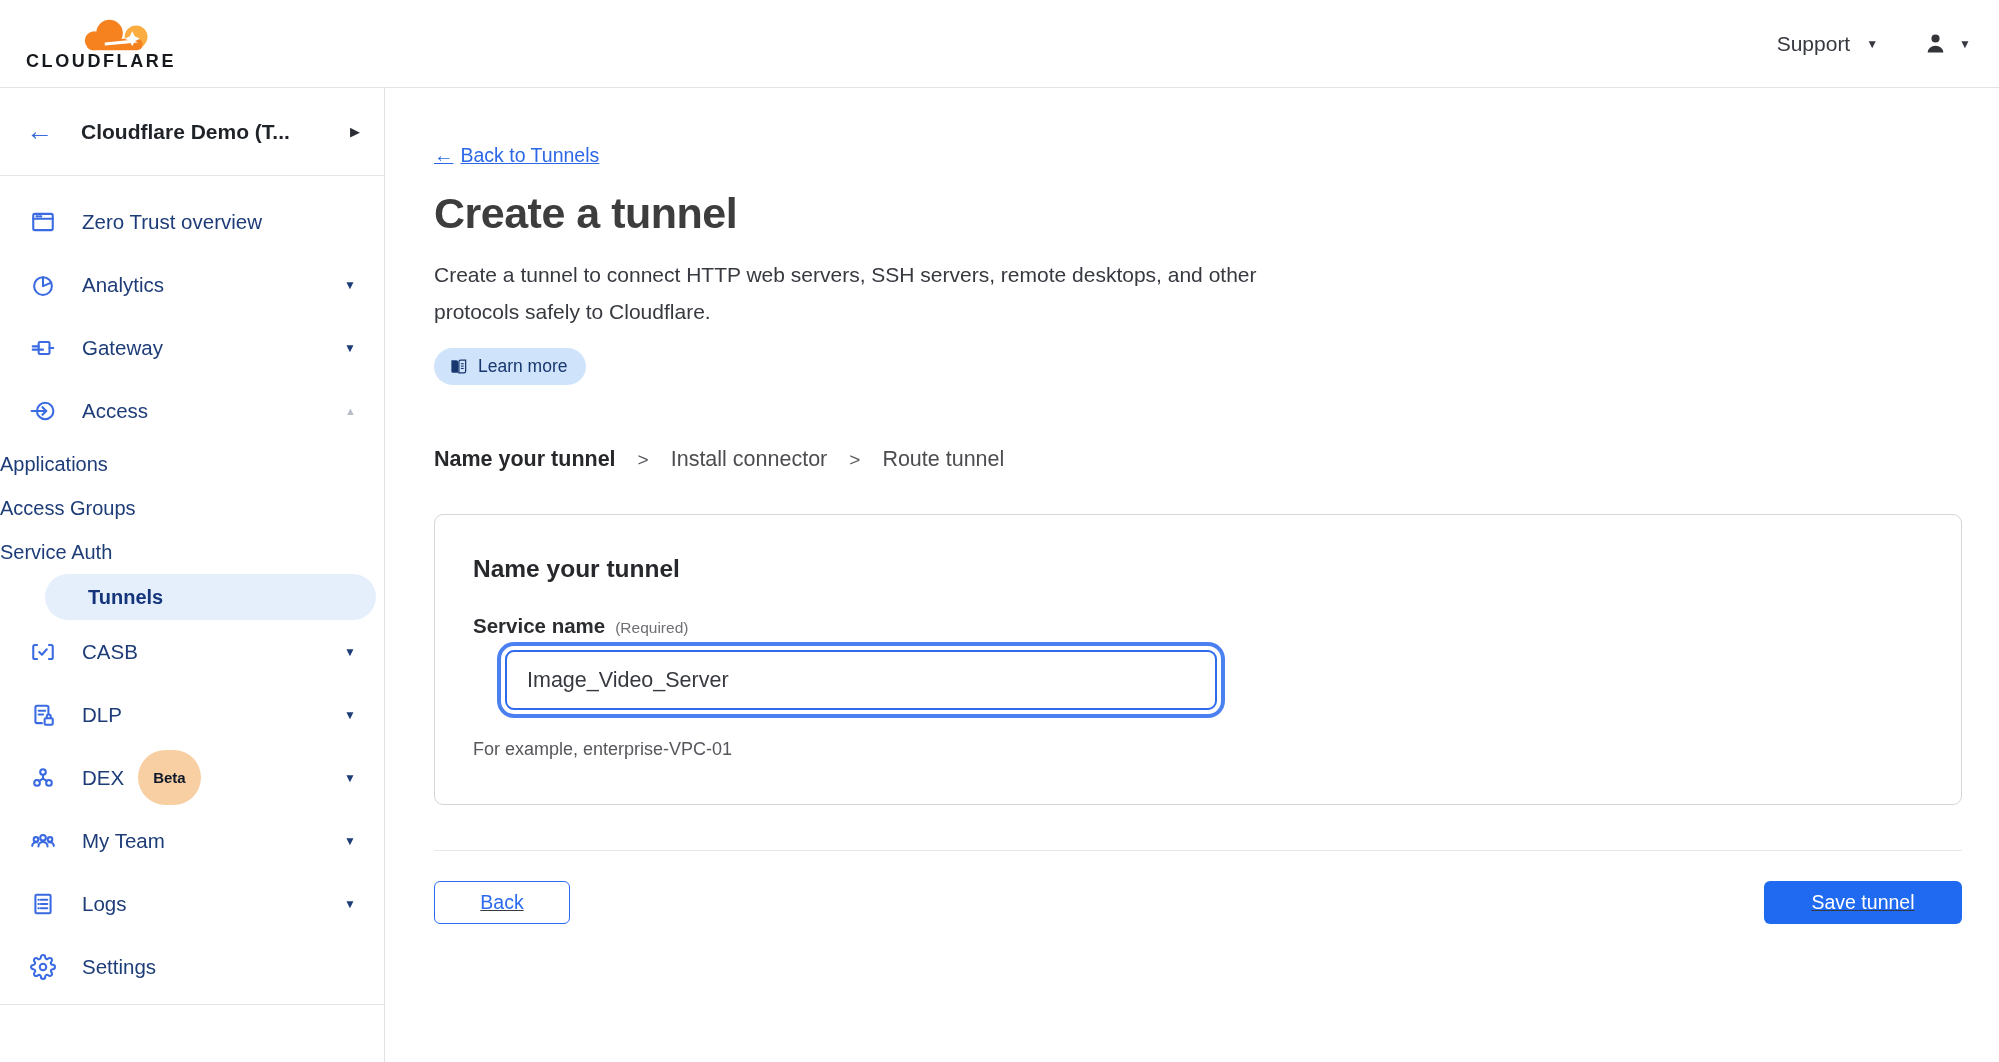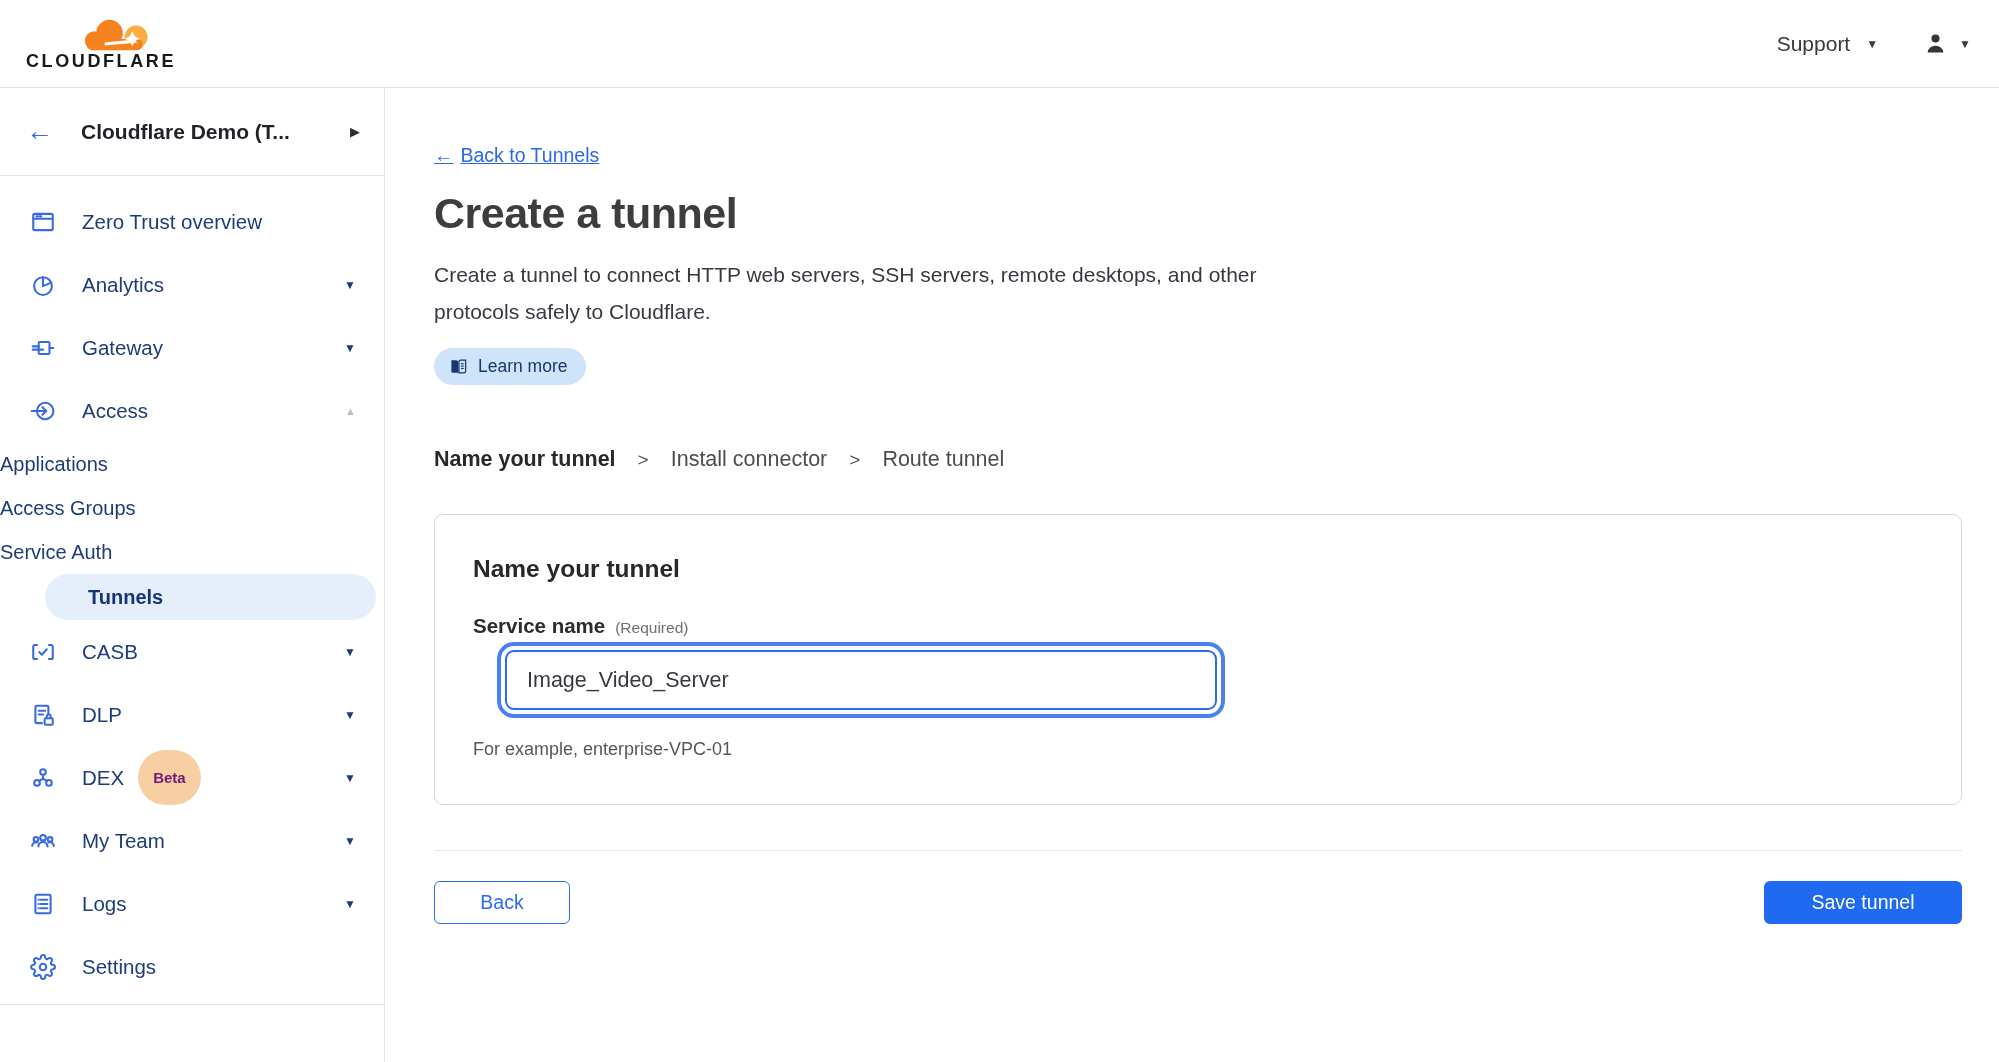--- a/index.html
+++ b/index.html
@@ -32,21 +32,21 @@
   .nav-item { height:63px; display:flex; align-items:center; padding:0 28px; cursor:pointer; }
   .nav-icon { width:30px; height:30px; margin-right:24px; display:flex; align-items:center; justify-content:center; }
   .nav-icon svg { stroke:#3a6ae1; fill:none; stroke-width:1.9; stroke-linecap:round; stroke-linejoin:round; }
   .nav-label { font-size:20.5px; color:#1d3c78; }
   .nav-caret { margin-left:auto; font-size:12px; color:#1d3c78; }
   .nav-caret.up { color:#b9bec8; font-size:11px; }
   .sub-item { height:44px; display:flex; align-items:center; 
     font-size:20px; color:#1d3c78; cursor:pointer; }
   .sub-item.active { height:46px; background:#e5effc; border-radius:999px;
     margin:0 8px 0 45px; padding-left:43px; font-weight:700; color:#14357a; }
-  .beta-badge { background:#f7cfa2; color:#701a75; font-size:15px; font-weight:600;
+  .beta-badge { background:#f7cfa2; color:#0f172a; font-size:15px; font-weight:600;
     border-radius:999px; padding:19px 15px; margin-left:14px; }
   .sidebar-divider { border-top:1px solid #e5e5e8; margin-top:6px; }
 
   
   .main { flex:1; padding:0 37px 0 49px; background:#fff; }
   .back-link { display:inline-flex; align-items:center; gap:7px; margin-top:56px;
     color:#2c67e8; font-size:19.5px; text-decoration:underline; cursor:pointer; }
   .page-title { margin-top:22px; font-size:43px; font-weight:700; color:#3d3d3d; letter-spacing:-0.5px; }
   .page-desc { margin-top:18px; font-size:21px; line-height:37px; color:#36393f; max-width:885px; }
   .learn-more { margin-top:18px; display:inline-flex; align-items:center; gap:10px;
@@ -66,21 +66,21 @@
   .field-label-row { margin-top:31px; display:flex; align-items:baseline; gap:10px; }
   .field-label { font-size:20.5px; font-weight:600; color:#2b2c30; }
   .field-required { font-size:15.5px; color:#6e6e74; }
   .tunnel-input { margin-top:12px; display:block; width:712px; height:60px;
     border:2px solid #2e6bec; border-radius:9px; padding:0 20px;
     font-size:21.5px; color:#36393f; font-family:inherit; outline:none;
     box-shadow:0 0 0 4px #ffffff, 0 0 0 8px #4b80f0;margin-left:32px; }
   .field-hint { margin-top:29px; font-size:18px; color:#56565c; }
 
   .footer-divider { margin-top:45px; border:none; border-top:1px solid #e8e8ea; }
-  .footer-row { margin-top:30px; display:flex; align-items:flex-end; justify-content:space-between; }
+  .footer-row { margin-top:30px; display:flex; align-items:flex-end; justify-content:space-between;text-decoration:underline; }
   .btn { font-family:inherit; font-size:19.5px; border-radius:6px; cursor:pointer;
     height:43px; display:inline-flex; align-items:center; justify-content:center; }
   .btn-back { width:136px; background:#fff; color:#2c6bf0; border:1.5px solid #2c6bf0; }
   .btn-save { width:198px; background:#1f6af0; color:#fff; border:none; font-weight:500; }
 </style>
 </head>
 <body>
 
 <header class="top-header">
   <div class="logo">

